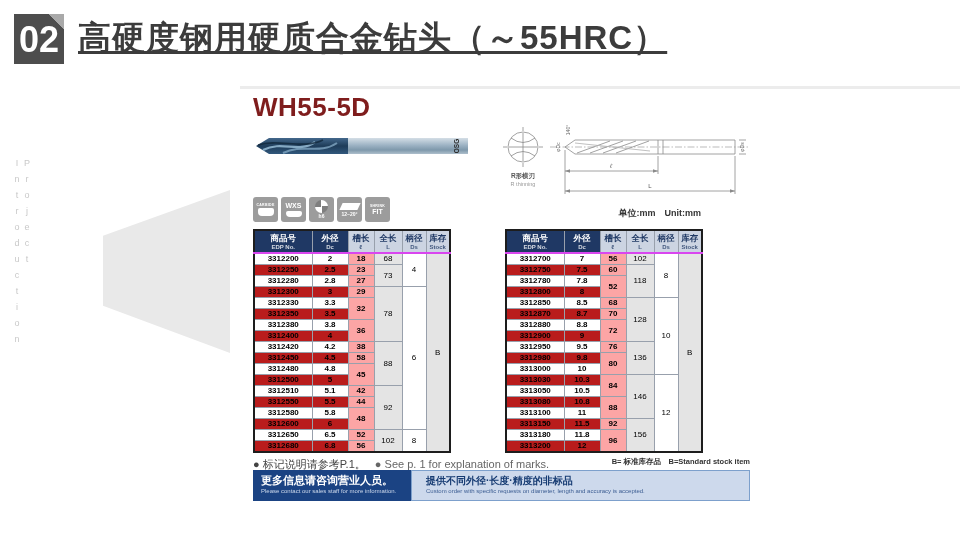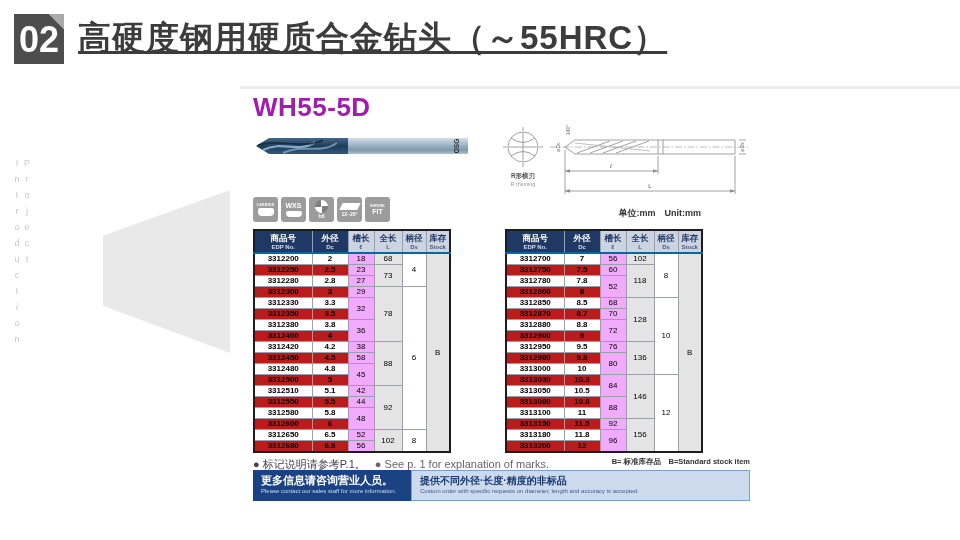--- a/index.html
+++ b/index.html
@@ -15,70 +15,70 @@
   #page-title{left:78px;top:16px;font-size:33px;font-weight:bold;color:#3c3c3c;letter-spacing:1px;white-space:nowrap;text-decoration:underline;}
   #top-strip{left:240px;top:86px;right:0;height:3px;background:#ececec;}
 
   
   #side-text{left:12px;top:158px;height:240px;color:#c9c9c9;font-size:9px;
     writing-mode:vertical-rl;text-orientation:upright;letter-spacing:6px;}
   #trapezoid{left:103px;top:190px;width:127px;height:163px;background:#e9e9e9;
     clip-path:polygon(100% 0,100% 100%,0 71%,0 28%);}
 
   
-  #product-name{left:253px;top:92px;font-size:26px;font-weight:bold;color:#a21caf;letter-spacing:.5px;}
+  #product-name{left:253px;top:92px;font-size:26px;font-weight:bold;color:#7f1d1d;letter-spacing:.5px;}
 
   
   #badge-row{left:253px;top:197px;display:flex;gap:3px;}
   .badge{width:25px;height:25px;background:#9c9c9c;border-radius:3px;color:#fff;
     display:flex;flex-direction:column;align-items:center;justify-content:center;overflow:hidden;}
   .badge .t2{font-size:7px;font-weight:bold;line-height:8px;}
   .badge .blob{width:16px;height:8px;background:#fff;border-radius:2px 2px 4px 4px;margin-top:1px;}
   .badge .pie{width:13px;height:13px;border-radius:50%;
     background:conic-gradient(#fff 0 90deg,#7f7f7f 90deg 180deg,#fff 180deg 270deg,#7f7f7f 270deg);}
   .badge .band{width:18px;height:7px;background:#fff;transform:skewX(-25deg);margin-bottom:1px;}
   .badge .t3{font-size:5px;font-weight:bold;line-height:6px;}
   .badge .t4{font-size:3.5px;font-weight:bold;line-height:4px;letter-spacing:.3px;}
 
   
   #unit-note{left:505px;top:207px;width:196px;text-align:right;font-size:9px;font-weight:bold;color:#333;}
 
   
   .spec{border-collapse:collapse;table-layout:fixed;width:196px;border:2px solid #1d1d1d;background:#fff;}
   .spec th,.spec td{border:1px solid #98a0ac;padding:0;text-align:center;overflow:hidden;}
-  .spec th{border-bottom:2px solid #0369a1;}
+  .spec th{border-bottom:2px solid #d946ef;}
   th.dark{background:#1f3864;color:#ffffff;}
   th.light{background:#ccd4e2;color:#1f3864;}
   .hz{font-size:8.5px;font-weight:bold;line-height:10px;padding-top:2px;}
   .he{font-size:6px;line-height:8px;opacity:.8;padding-bottom:1px;}
   .spec td{font-size:8px;height:10px;line-height:10px;}
   .c-edp{font-weight:bold;}
   .c-dc{font-weight:bold;}
   tr.alt .c-edp,tr.alt .c-dc{background:#b91c1c;}
-  .c-fl{background:#f0abfc;}
+  .c-fl{background:#fca5a5;font-weight:bold;}
   .c-ol{background:#e4e4e4;}
   .c-ds{background:#fff;}
   .c-st{background:#e4e4e4;}
   col.w-edp{width:58px;} col.w-dc{width:36px;} col.w-fl{width:26px;}
   col.w-ol{width:28px;} col.w-ds{width:24px;} col.w-st{width:24px;}
   #table-left{left:253px;top:229px;}
   #table-right{left:505px;top:229px;}
 
   
   #note-left{left:253px;top:457px;font-size:11px;color:#444;}
   #note-left .en{color:#666;margin-left:6px;}
   #note-right{left:500px;top:457px;width:250px;text-align:right;font-size:7.5px;color:#333;font-weight:bold;}
 
   
   #footer-dark{left:253px;top:470px;width:158px;height:31px;background:#1b4383;color:#fff;
     padding:3px 0 0 8px;box-sizing:border-box;}
   #footer-dark .l1{font-size:11px;font-weight:bold;line-height:14px;}
   #footer-dark .l2{font-size:6px;line-height:8px;color:#cdd9ec;}
   #footer-light{left:411px;top:470px;width:339px;height:31px;background:#cdd9ec;border:1px solid #7da0cc;
-    color:#173c73;padding:3px 0 0 8px;box-sizing:border-box;}
+    color:#173c73;padding:3px 0 0 14px;box-sizing:border-box;}
   #footer-light .l1{font-size:10px;font-weight:bold;line-height:13px;}
   #footer-light .l2{font-size:6px;line-height:8px;color:#3c5d92;}
 </style>
 </head>
 <body>
 
 <div class="abs" id="num-badge">02</div>
 <div class="abs" id="num-fold"></div>
 <div class="abs" id="page-title">高硬度钢用硬质合金钻头（～55HRC）</div>
 <div class="abs" id="top-strip"></div>

